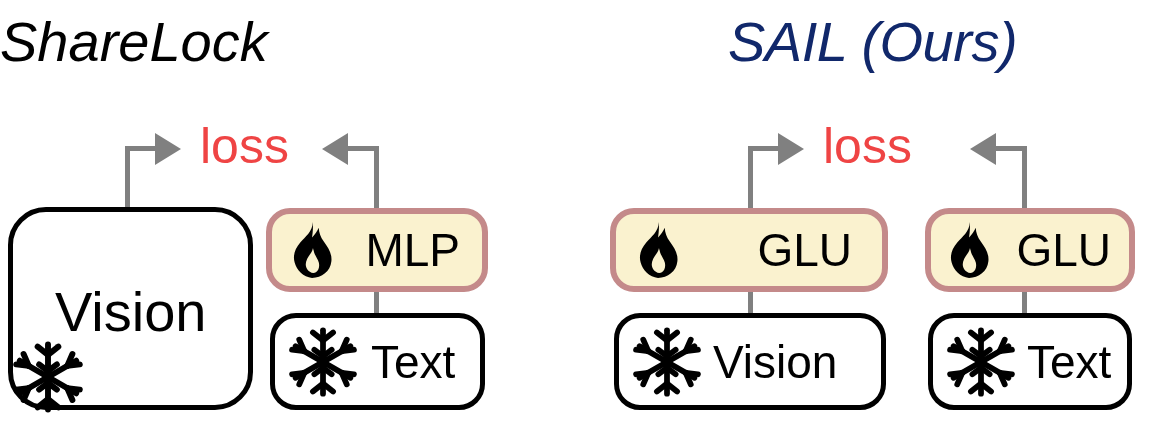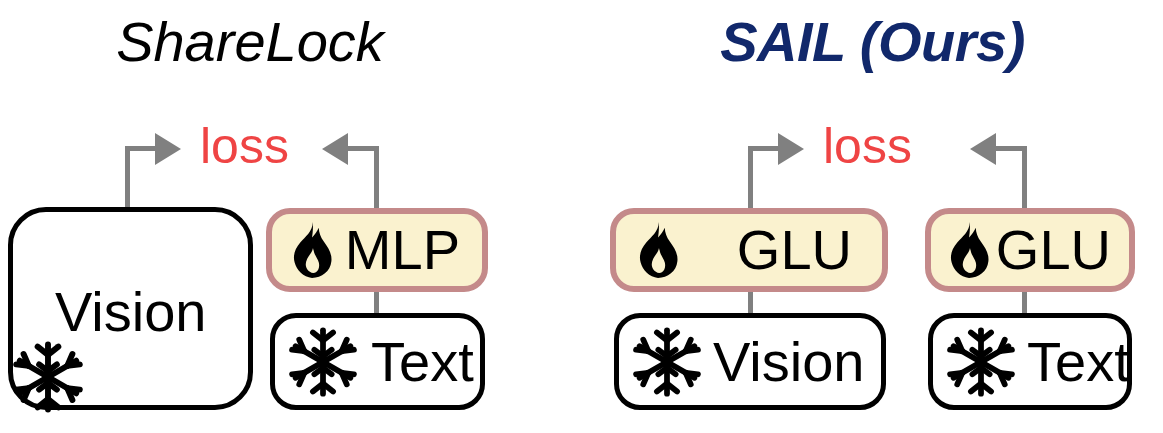--- a/index.html
+++ b/index.html
@@ -24,32 +24,31 @@
   .panel-title {
     position: absolute;
     white-space: nowrap;
     font-style: italic;
     line-height: 1;
   }
   #title-sharelock {
     left: 0;
     top: 14px;
     width: 500px;
-    text-align: center;
     font-size: 56px;
     font-weight: 400;
     color: #000000;
   }
   #title-sail {
     left: 610px;
     top: 14px;
     width: 525px;
     text-align: center;
     font-size: 56px;
-    font-weight: 700;
+    font-weight: 400;
     color: #11286b;
     letter-spacing: -0.5px;
   }
 
   
   .node {
     position: absolute;
     box-sizing: border-box;
     display: flex;
     align-items: center;
@@ -62,21 +61,21 @@
     background: #ffffff;
     border-color: #000000;
   }
   .node.trainable {
     background: #faf2cf;
     border-color: #c48a8a;
     border-width: 6px;
   }
 
   .node-label {
-    font-size: 56px;
+    font-size: 46px;
     color: #000000;
     line-height: 1;
     white-space: nowrap;
   }
 
   
   .icon {
     display: block;
     flex: 0 0 auto;
     line-height: 0;

